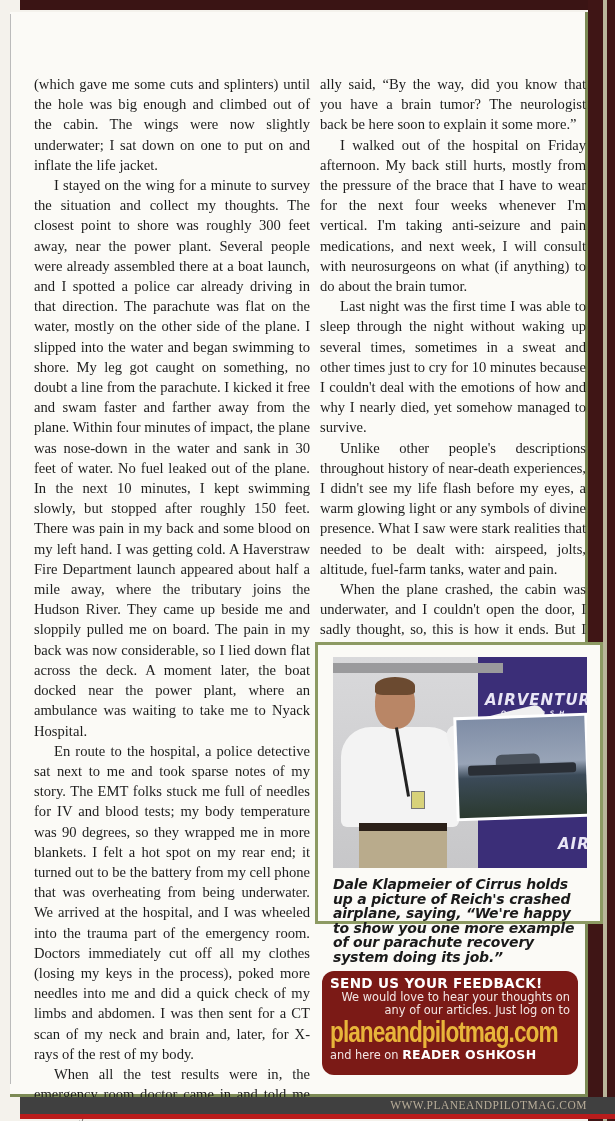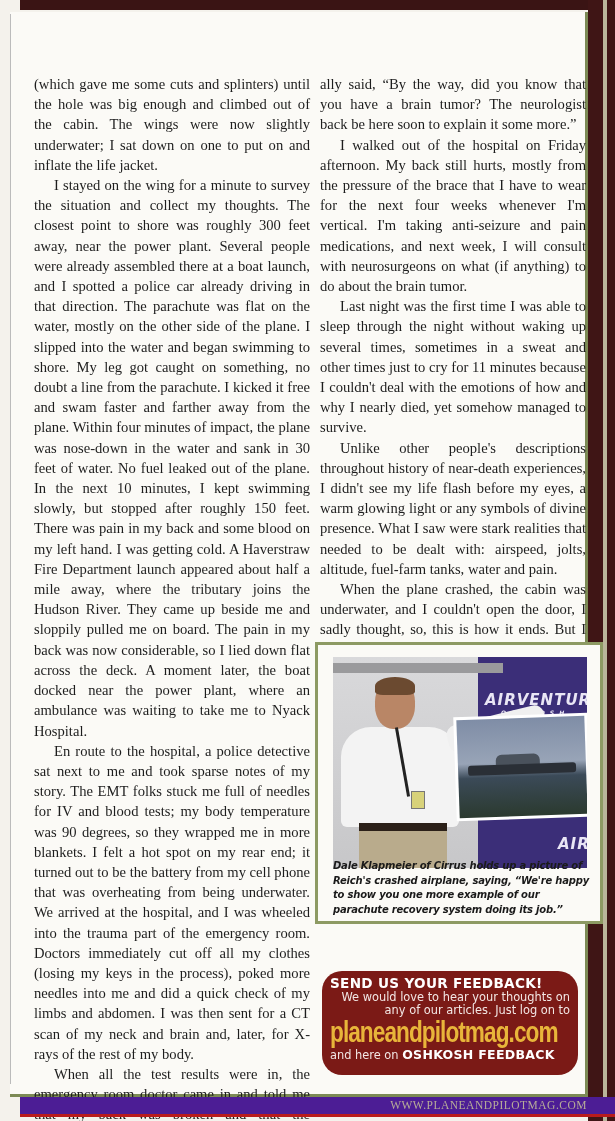--- a/index.html
+++ b/index.html
@@ -10,22 +10,22 @@
   }
   .top-bar { position:absolute; left:20px; top:0; width:595px; height:10px; background:#3a1414; }
   .right-frame { position:absolute; left:588px; top:0; width:27px; height:1121px; background:#3f1515; }
   .right-frame .stripe { position:absolute; left:15px; top:0; width:4px; height:100%; background:#b9b59a; }
   .page-sheet {
     position:absolute; left:10px; top:12px; width:575px; height:1082px;
     background:#fbfaf6; border-right:3px solid #7c8a55; border-bottom:3px solid #7c8a55;
   }
   .left-rule { position:absolute; left:10px; top:14px; width:1px; height:1070px; background:#bbb; }
   .bottom-bar {
-    position:absolute; left:20px; top:1097px; width:595px; height:17px; background:#4c1d95;
-    border-bottom:3px solid #b91c1c;
+    position:absolute; left:20px; top:1097px; width:595px; height:17px; background:#404040;
+    border-bottom:5px solid #b91c1c;
   }
   .bottom-bar .url {
     position:absolute; right:28px; top:2px; font-size:11.5px; letter-spacing:0.5px;
     color:#b7ac98; font-family:"Liberation Serif",serif;
   }
   .col {
     position:absolute; top:26px; font-size:14.6px; line-height:20.2px; color:#1d1d1d;
     text-align:justify; hyphens:manual;
   }
   .col-left { left:34px; width:276px; }
@@ -54,28 +54,28 @@
   .photo .lanyard { position:absolute; left:68px; top:70px; width:3px; height:70px; background:#222; transform:rotate(-10deg); }
   .photo .badge { position:absolute; left:78px; top:134px; width:12px; height:16px; background:#d8d27a; border:1px solid #777; }
   .photo .held-pic {
     position:absolute; left:122px; top:58px; width:134px; height:104px; background:#fff; padding:3px; box-sizing:border-box;
     transform:rotate(-2deg);
   }
   .photo .held-pic .sky { width:100%; height:100%; background:linear-gradient(180deg,#7f8da6 0%,#98a4b7 45%,#3b4a58 60%,#2b3a2f 100%); position:relative; }
   .photo .held-pic .plane { position:absolute; left:10px; top:46px; width:108px; height:10px; background:#2a2f36; border-radius:3px; }
   .photo .held-pic .fus { position:absolute; left:38px; top:36px; width:44px; height:16px; background:#4a525c; border-radius:6px; }
   .caption {
-    position:absolute; left:15px; top:214px; width:258px;
+    position:absolute; left:15px; top:232px; width:258px;
     font-family:"DejaVu Sans",sans-serif; font-style:italic; font-weight:bold;
-    font-size:10px; line-height:14.5px; color:#1a1a1a; letter-spacing:-0.2px;
+    font-size:14px; line-height:14.5px; color:#1a1a1a; letter-spacing:-0.2px;
   }
 
   .feedback {
     position:absolute; left:322px; top:971px; width:256px; height:104px;
-    background:#7b1a16; border-radius:20px; color:#fff;
+    background:#7b1a16; border-radius:12px; color:#fff;
     font-family:"DejaVu Sans",sans-serif; padding:5px 8px; box-sizing:border-box;
   }
   .feedback .fb-title { font-weight:bold; font-size:13.6px; line-height:15px; letter-spacing:0.3px; }
   .feedback .fb-body { font-size:11.4px; line-height:13px; color:#f2e6e4;text-align:right; }
   .feedback .fb-url { font-family:"Liberation Sans",sans-serif; font-weight:bold; font-size:29px; line-height:30px; color:#e8b53a; letter-spacing:-1.2px; transform:scaleX(0.78); transform-origin:left center; white-space:nowrap; margin:0 0 1px 0; }
   .feedback .fb-cta { font-size:11.4px; line-height:13px; color:#f2e6e4; }
   .feedback .fb-cta b { color:#fff; font-size:12.5px; letter-spacing:0.3px; }
 </style>
 </head>
 <body>
@@ -90,21 +90,21 @@
 <div class="col col-left">
   <p class="cont">(which gave me some cuts and splinters) until the hole was big enough and climbed out of the cabin. The wings were now slightly underwater; I sat down on one to put on and inflate the life jacket.</p>
   <p>I stayed on the wing for a minute to survey the situation and collect my thoughts. The closest point to shore was roughly 300 feet away, near the power plant. Several people were already assembled there at a boat launch, and I spotted a police car already driving in that direction. The parachute was flat on the water, mostly on the other side of the plane. I slipped into the water and began swimming to shore. My leg got caught on something, no doubt a line from the parachute. I kicked it free and swam faster and farther away from the plane. Within four minutes of impact, the plane was nose-down in the water and sank in 30 feet of water. No fuel leaked out of the plane. In the next 10 minutes, I kept swimming slowly, but stopped after roughly 150 feet. There was pain in my back and some blood on my left hand. I was getting cold. A Haverstraw Fire Department launch appeared about half a mile away, where the tributary joins the Hudson River. They came up beside me and sloppily pulled me on board. The pain in my back was now considerable, so I lied down flat across the deck. A moment later, the boat docked near the power plant, where an ambulance was waiting to take me to Nyack Hospital.</p>
   <p>En route to the hospital, a police detective sat next to me and took sparse notes of my story. The EMT folks stuck me full of needles for IV and blood tests; my body temperature was 90 degrees, so they wrapped me in more blankets. I felt a hot spot on my rear end; it turned out to be the battery from my cell phone that was overheating from being underwater. We arrived at the hospital, and I was wheeled into the trauma part of the emergency room. Doctors immediately cut off all my clothes (losing my keys in the process), poked more needles into me and did a quick check of my limbs and abdomen. I was then sent for a CT scan of my neck and brain and, later, for X-rays of the rest of my body.</p>
   <p>When all the test results were in, the emergency room doctor came in and told me that my back was broken and that the orthopedist would be there shortly to explain further. He then left the room, but came back a moment later and casu-</p>
 </div>
 
 <div class="col col-right">
   <p class="cont">ally said, “By the way, did you know that you have a brain tumor? The neurologist back be here soon to explain it some more.”</p>
   <p>I walked out of the hospital on Friday afternoon. My back still hurts, mostly from the pressure of the brace that I have to wear for the next four weeks whenever I'm vertical. I'm taking anti-seizure and pain medications, and next week, I will consult with neurosurgeons on what (if anything) to do about the brain tumor.</p>
-  <p>Last night was the first time I was able to sleep through the night without waking up several times, sometimes in a sweat and other times just to cry for 11 minutes because I couldn't deal with the emotions of how and why I nearly died, yet somehow managed to survive.</p>
+  <p>Last night was the first time I was able to sleep through the night without waking up several times, sometimes in a sweat and other times just to cry for 10 minutes because I couldn't deal with the emotions of how and why I nearly died, yet somehow managed to survive.</p>
   <p>Unlike other people's descriptions throughout history of near-death experiences, I didn't see my life flash before my eyes, a warm glowing light or any symbols of divine presence. What I saw were stark realities that needed to be dealt with: airspeed, jolts, altitude, fuel-farm tanks, water and pain.</p>
   <p><span>When the plane crashed, the cabin was underwater, and I couldn't open the door, I sadly thought, so, this is how it ends. But I immediately determined to reject that horrible outcome, grabbed the hammer and clawed my way out.</span><span class="sig">P&amp;P</span></p>
 </div>
 
 <div class="photo-card">
   <div class="photo">
     <div class="wall"></div>
     <div class="beam"></div>
     <div class="banner-text" style="left:152px;top:34px;font-size:15px;">AIRVENTURE</div>
     <div class="banner-text" style="left:168px;top:52px;font-size:6px;letter-spacing:5px;">OSHKOSH</div>
@@ -124,18 +124,18 @@
       </div>
     </div>
   </div>
   <div class="caption">Dale Klapmeier of Cirrus holds up a picture of Reich's crashed airplane, saying, “We're happy to show you one more example of our parachute recovery system doing its job.”</div>
 </div>
 
 <div class="feedback">
   <div class="fb-title">SEND US YOUR FEEDBACK!</div>
   <div class="fb-body">We would love to hear your thoughts on any of our articles. Just log on to</div>
   <div class="fb-url">planeandpilotmag.com</div>
-  <div class="fb-cta"><span>and here on</span> <b>OSHKOSH FEEDBACK</b></div>
+  <div class="fb-cta"><span>and here on</span> <b>READER OSHKOSH</b></div>
 </div>
 
 <div class="bottom-bar">
   <span class="url">WWW.PLANEANDPILOTMAG.COM</span>
 </div>
 
 </body></html>

